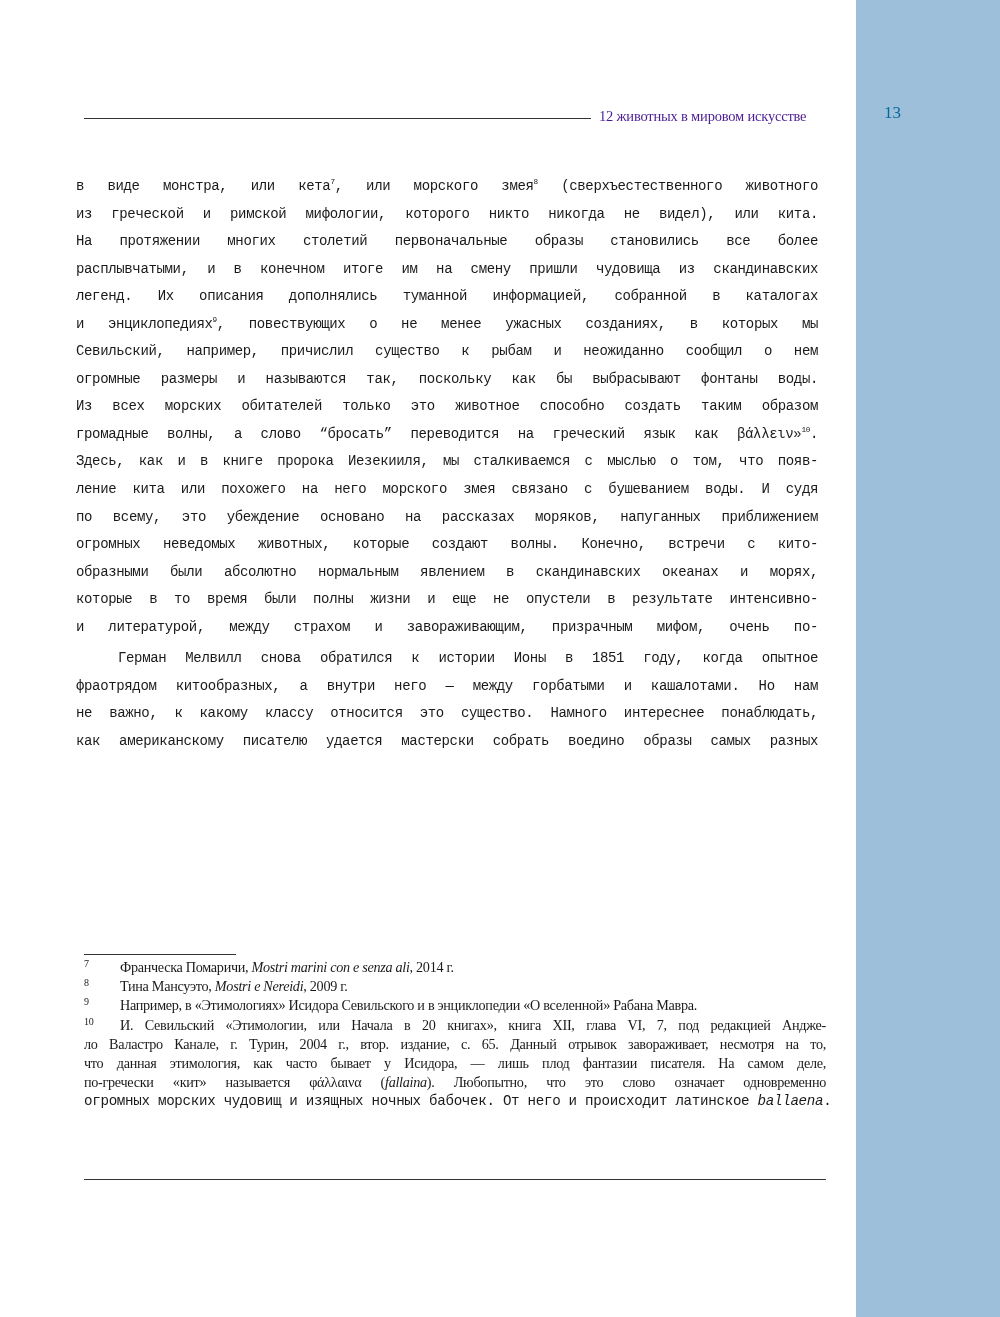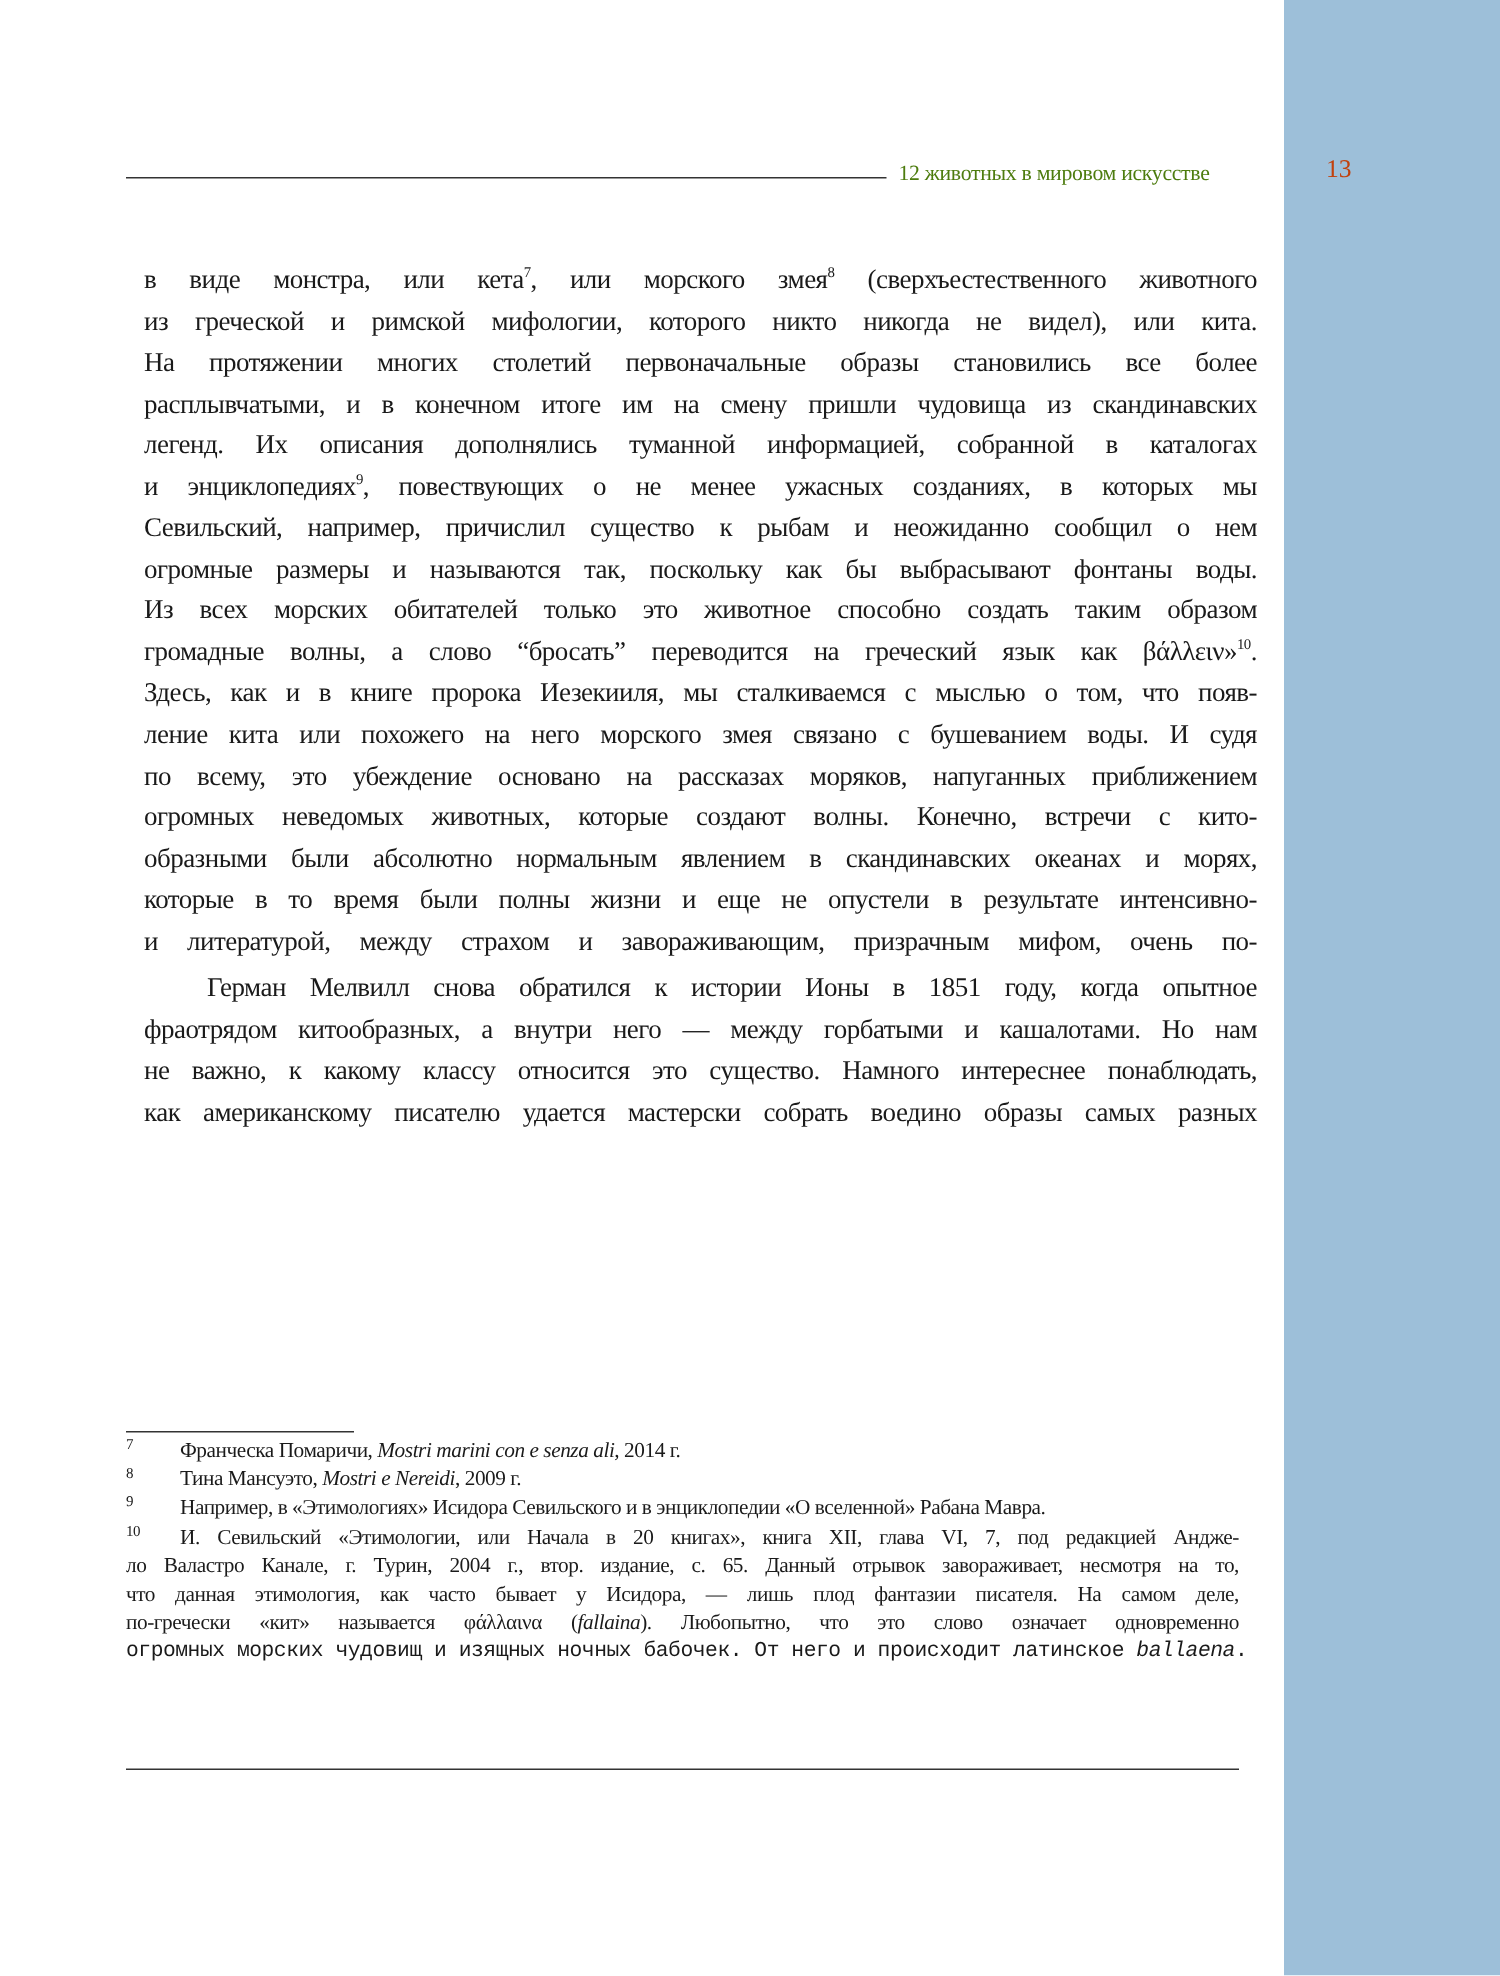--- a/index.html
+++ b/index.html
@@ -6,34 +6,34 @@
   body {
     width: 1000px; height: 1317px; position: relative; overflow: hidden;
     background: #ffffff; color: #1a1a1a;
     font-family: "Liberation Serif", "DejaVu Serif", serif;
   }
   .side-band {
     position: absolute; left: 856px; top: 0; width: 144px; height: 1317px;
     background: #9dbfd9;
   }
   .page-number {
-    position: absolute; left: 884px; top: 103px; font-size: 17px; color: #c2410c;
+    position: absolute; left: 884px; top: 103px; font-size: 17px; color: #0369a1;
   }
   .header-rule {
     position: absolute; left: 84px; top: 118px; width: 507px; height: 0;
     border-top: 1.5px solid #333;
   }
   .running-title {
-    position: absolute; left: 599px; top: 108px; font-size: 14.5px; color: #4d7c0f;
+    position: absolute; left: 599px; top: 108px; font-size: 14.5px; color: #4c1d95;
     white-space: nowrap; letter-spacing: -0.2px;
   }
   .body-text {
-    position: absolute; left: 96px; top: 173px; width: 742px;
-    font-size: 18px; line-height: 27.55px; text-align: justify;
-    letter-spacing: -0.35px; word-spacing: -0.5px;
+    position: absolute; left: 76px; top: 173px; width: 742px;
+    font-size: 14px; line-height: 27.55px; text-align: justify;
+    letter-spacing: -0.35px; word-spacing: -0.5px; font-family: Liberation Mono, monospace;
   }
   .body-text p { margin: 0; }
   .body-text .ln { display: block; text-align: justify; text-align-last: justify; white-space: nowrap; }
   .body-text .ln.last { text-align-last: left; }
   sup { font-size: 0.55em; vertical-align: 0.75em; line-height: 0; }
   i { font-style: italic; }
   .footnote-rule {
     position: absolute; left: 84px; top: 954px; width: 152px; height: 0;
     border-top: 1px solid #333;
   }

